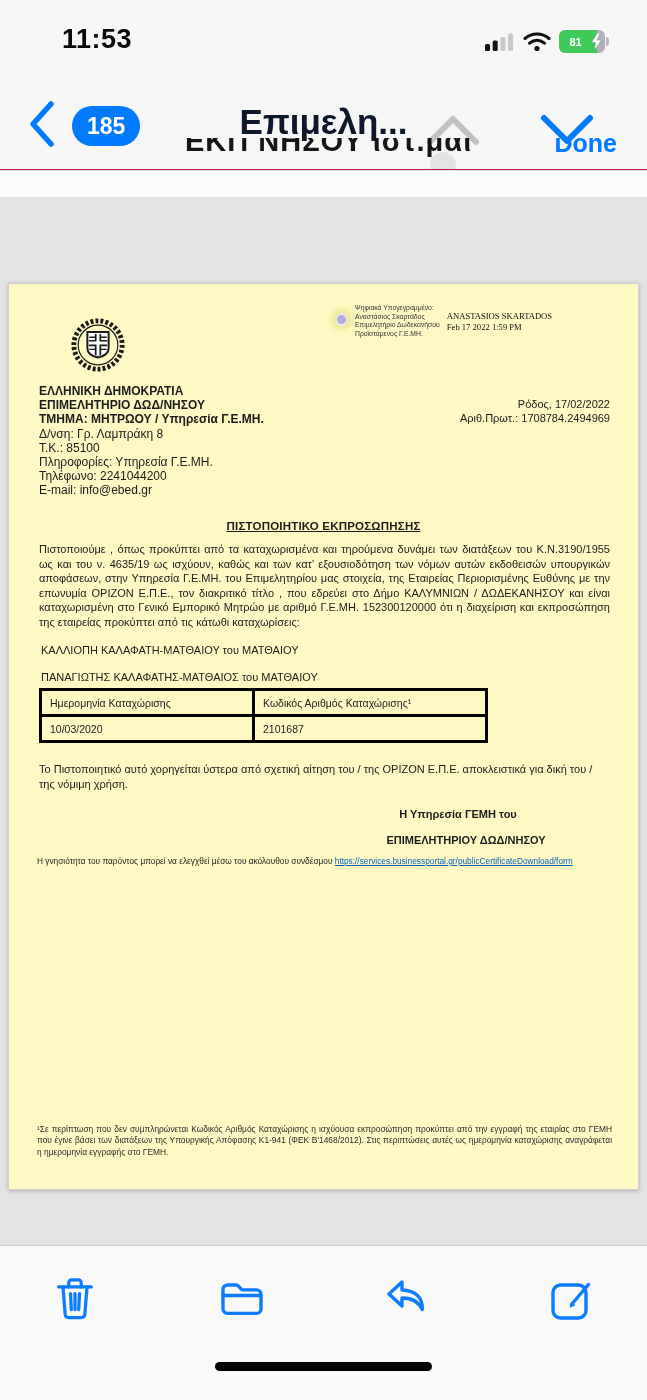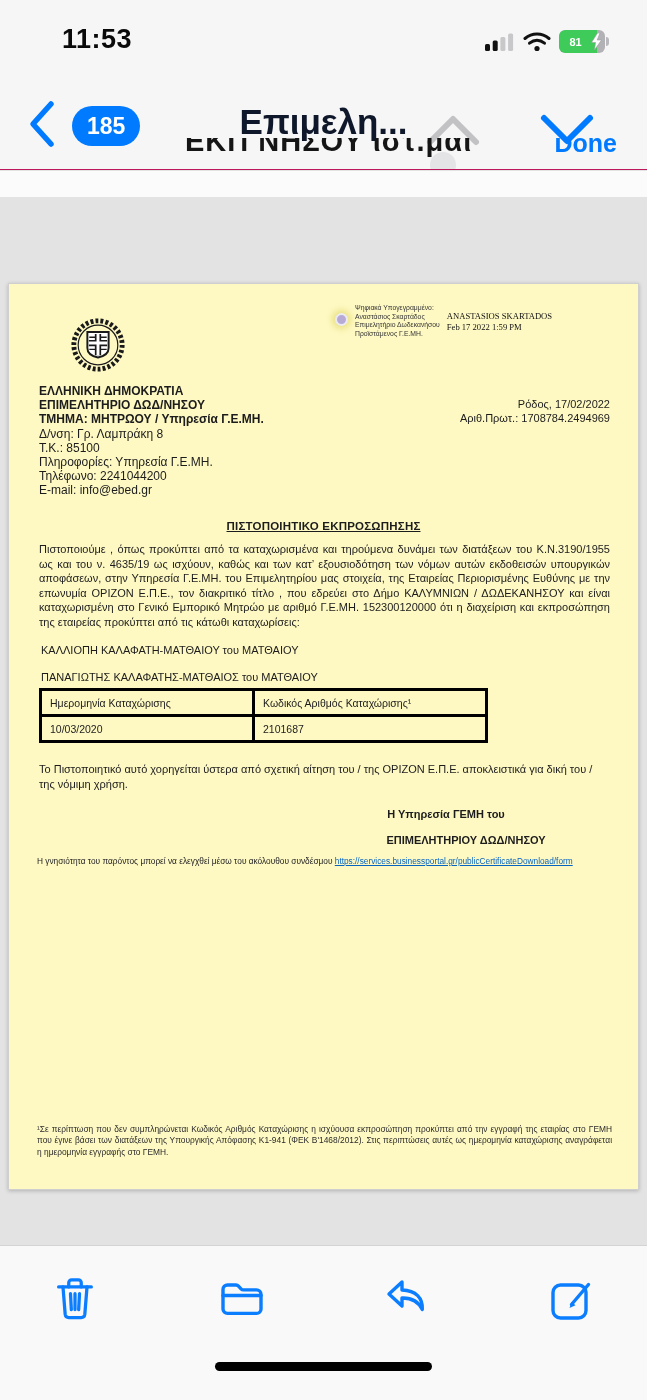--- a/index.html
+++ b/index.html
@@ -46,21 +46,21 @@
   .sender div:nth-child(-n+3){font-weight:700;}
   .protocol{position:absolute;right:28px;top:113px;text-align:right;font-size:11px;line-height:14.2px;}
   .doc-title{position:absolute;left:0;right:0;top:236px;text-align:center;font-size:11.5px;font-weight:700;text-decoration:underline;letter-spacing:.2px;}
   .doc-body{position:absolute;left:30px;right:28px;top:258px;font-size:11px;line-height:14.6px;text-align:justify;}
   .doc-name1{position:absolute;left:32px;top:360px;font-size:11px;}
   .doc-name2{position:absolute;left:32px;top:387px;font-size:11px;}
   .doc-table{position:absolute;left:30px;top:404px;width:449px;border-collapse:collapse;font-size:10.5px;}
   .doc-table td{border:3px solid #000000;height:26px;padding:2px 8px;vertical-align:middle;}
   .doc-table td:first-child{width:213px;}
   .doc-body2{position:absolute;left:30px;right:28px;top:478px;font-size:11px;line-height:14.6px;}
-  .issuer1{position:absolute;left:332px;top:524px;width:210px;text-align:center;font-size:11px;font-weight:700;}
+  .issuer1{position:absolute;left:344px;top:524px;width:210px;text-align:center;font-size:11px;font-weight:700;}
   .issuer2{position:absolute;left:352px;top:550px;width:210px;text-align:center;font-size:11px;font-weight:700;}
   .verify{position:absolute;left:28px;right:26px;top:572px;font-size:8.3px;color:#222;}
   .verify a{color:#0563C1;text-decoration:underline;cursor:pointer;}
   .footnote{position:absolute;left:28px;right:26px;top:840px;font-size:8.4px;line-height:11.4px;text-align:justify;color:#2b2b2b;}
   
   .toolbar{position:absolute;left:0;right:0;top:1245px;height:155px;background:#f9f9f9;border-top:1px solid #d4d4d4;}
   .tool-btn{position:absolute;top:26px;width:54px;height:54px;display:flex;align-items:center;justify-content:center;cursor:pointer;}
   .tb-trash{left:48px;} .tb-folder{left:215px;} .tb-reply{left:380px;} .tb-compose{left:545px;}
   .home-indicator{position:absolute;left:215px;top:116px;width:217px;height:9px;border-radius:5px;background:#000;}
 </style>

